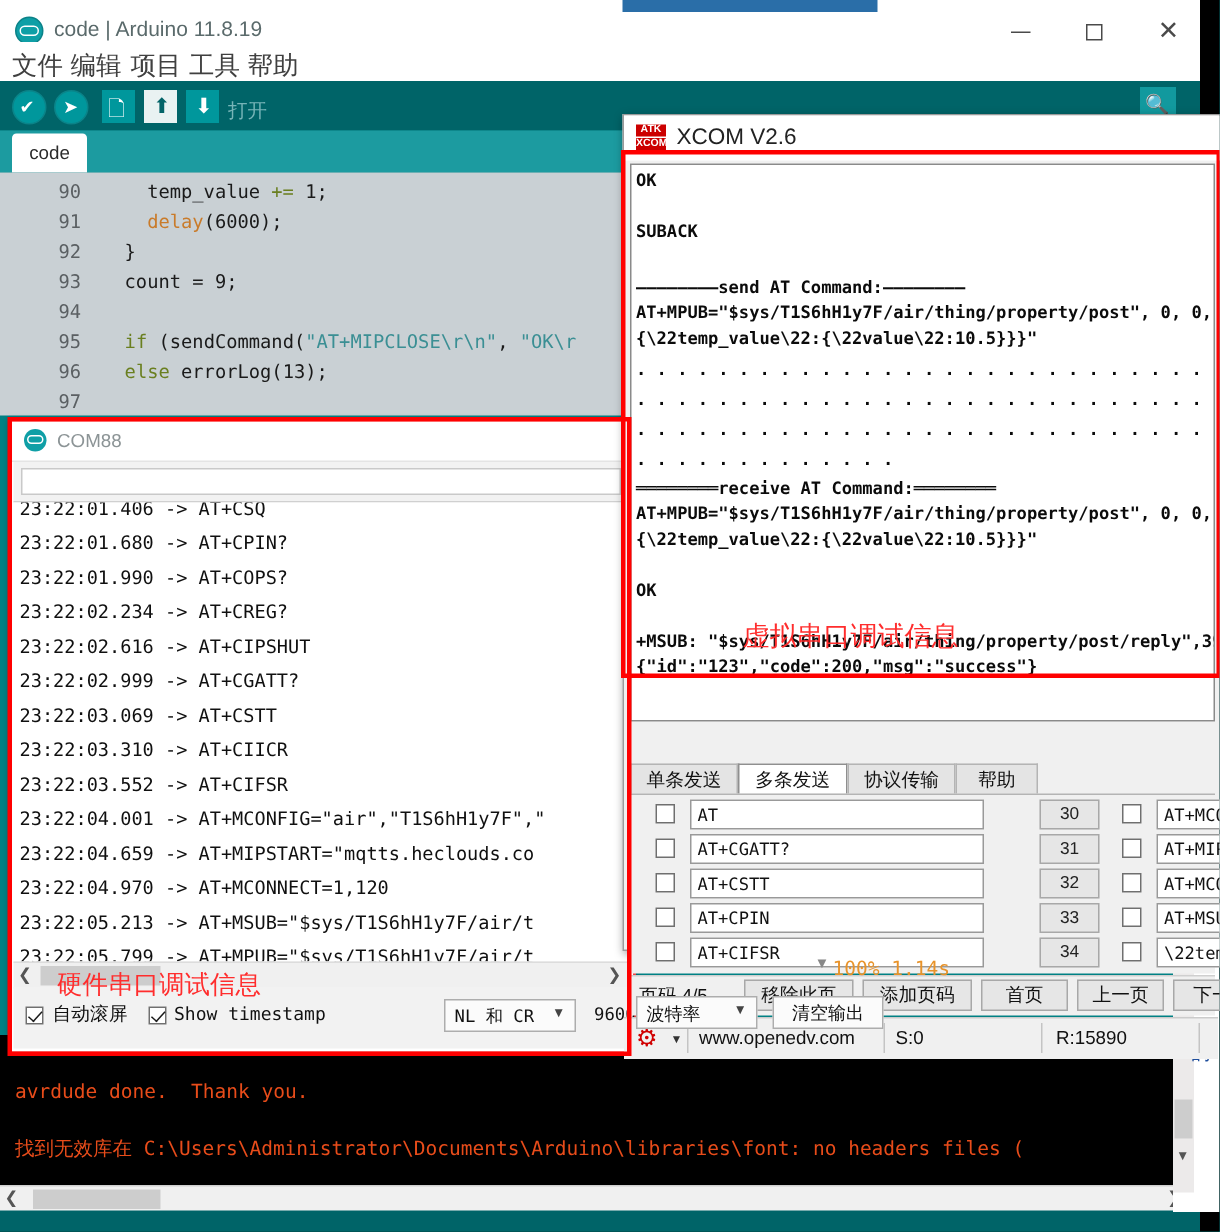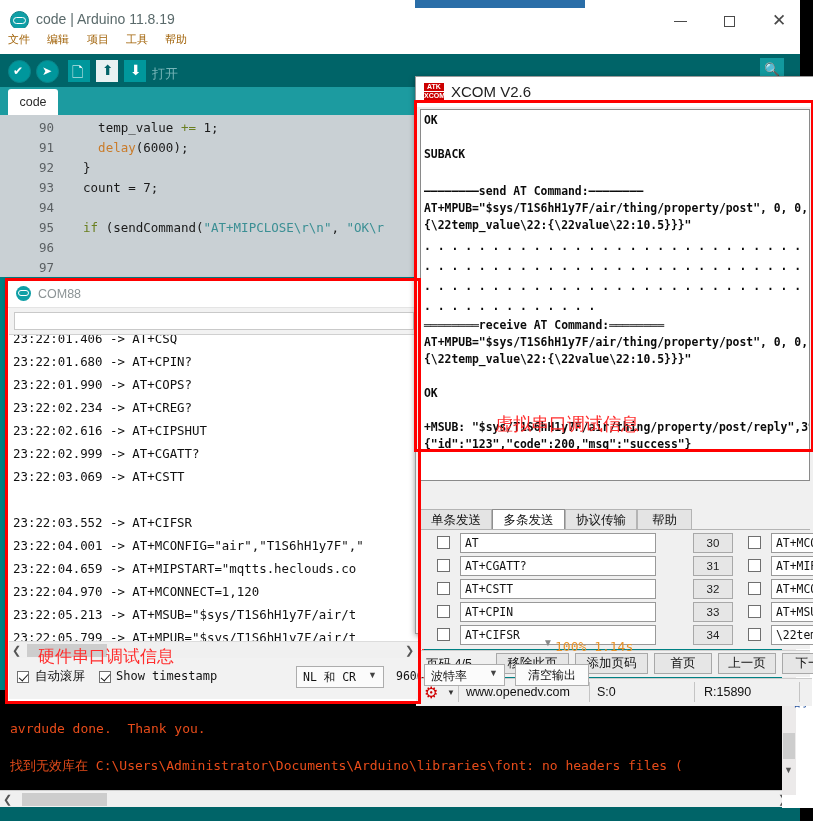--- a/index.html
+++ b/index.html
@@ -22,21 +22,21 @@
   .wbtn{top:8px;width:44px;height:26px;color:#4a4a4a;text-align:center;
      font-size:15px;line-height:26px;}
   #btn-min{left:659px;}
   #btn-max{left:708px;}
   #btn-close{left:757px;font-size:17px;}
   #btn-max .sq{position:absolute;left:16px;top:8px;width:11px;height:11px;
      border:1.4px solid #4a4a4a;box-sizing:border-box;}
   #btn-min .ln{position:absolute;left:15px;top:13px;width:13px;height:1.4px;background:#4a4a4a;}
 
   #arduino-menubar{left:0;top:28px;width:800px;height:26px;background:#ffffff;}
-  .menu-item{top:4px;color:#a16207;font-size:11px;white-space:nowrap;}
+  .menu-item{top:4px;color:#404040;font-size:17px;white-space:nowrap;}
 
   #arduino-toolbar{left:0;top:54px;width:800px;height:33px;background:#006468;}
   .tb-circle{top:6px;width:21px;height:21px;border-radius:50%;background:#00979c;
      border:1px solid #0a8489;}
   .tb-circle .g{position:absolute;color:#ffffff;font-size:12px;left:4px;top:3px;}
   .tb-sq{top:6px;width:22px;height:22px;background:#00979c;}
   #tb-new{left:68px;}
   #tb-open{left:96px;background:#e9f2f2;}
   #tb-save{left:124px;}
   .tb-sq .ico{position:absolute;left:4px;top:2px;font-size:14px;color:#ffffff;}
@@ -213,32 +213,33 @@
     <div class="code-line">
       <span class="lnum">91</span>
       <span class="ctext">    <span class="fn">delay</span>(6000);</span>
     </div>
     <div class="code-line">
       <span class="lnum">92</span>
       <span class="ctext">  }</span>
     </div>
     <div class="code-line">
       <span class="lnum">93</span>
-      <span class="ctext">  count = 7;</span>
+      <span class="ctext">  count = 9;</span>
     </div>
     <div class="code-line">
       <span class="lnum">94</span>
       <span class="ctext"></span>
     </div>
     <div class="code-line">
       <span class="lnum">95</span>
       <span class="ctext">  <span class="kw">if</span> (sendCommand(<span class="str">"AT+MIPCLOSE\r\n"</span>, <span class="str">"OK\r</span></span>
     </div>
     <div class="code-line">
       <span class="lnum">96</span>
+      <span class="ctext">  <span class="kw">else</span> errorLog(13);</span>
     </div>
     <div class="code-line">
       <span class="lnum">97</span>
       <span class="ctext"></span>
     </div>
   </div>
 
   <div class="abs" id="arduino-console">
     <div class="con-line" style="left:10px;top:-3px;opacity:.55">avrdude: 9478 bytes of flash verified</div>
     <div class="con-line" style="left:10px;top:31px">avrdude done.  Thank you.</div>
@@ -279,20 +280,21 @@
     <input class="abs" id="sm-input" placeholder="" style="">
   </div>
   <div class="abs" id="sm-output">
     <div class="sm-line" style="left:4px;top:-6px">23:22:01.406 -&gt; AT+CSQ</div>
     <div class="sm-line" style="left:4px;top:17px">23:22:01.680 -&gt; AT+CPIN?</div>
     <div class="sm-line" style="left:4px;top:40px">23:22:01.990 -&gt; AT+COPS?</div>
     <div class="sm-line" style="left:4px;top:63px">23:22:02.234 -&gt; AT+CREG?</div>
     <div class="sm-line" style="left:4px;top:86px">23:22:02.616 -&gt; AT+CIPSHUT</div>
     <div class="sm-line" style="left:4px;top:109px">23:22:02.999 -&gt; AT+CGATT?</div>
     <div class="sm-line" style="left:4px;top:132px">23:22:03.069 -&gt; AT+CSTT</div>
+    <div class="sm-line" style="left:4px;top:155px">23:22:03.310 -&gt; AT+CIICR</div>
     <div class="sm-line" style="left:4px;top:178px">23:22:03.552 -&gt; AT+CIFSR</div>
     <div class="sm-line" style="left:4px;top:201px">23:22:04.001 -&gt; AT+MCONFIG="air","T1S6hH1y7F","</div>
     <div class="sm-line" style="left:4px;top:224px">23:22:04.659 -&gt; AT+MIPSTART="mqtts.heclouds.co</div>
     <div class="sm-line" style="left:4px;top:247px">23:22:04.970 -&gt; AT+MCONNECT=1,120</div>
     <div class="sm-line" style="left:4px;top:270px">23:22:05.213 -&gt; AT+MSUB="$sys/T1S6hH1y7F/air/t</div>
     <div class="sm-line" style="left:4px;top:293px">23:22:05.799 -&gt; AT+MPUB="$sys/T1S6hH1y7F/air/t</div>
   </div>
   <div class="abs" id="sm-hscroll">
     <span class="abs" id="sm-hl">❮</span>
     <div class="abs" id="sm-hthumb"></div>

